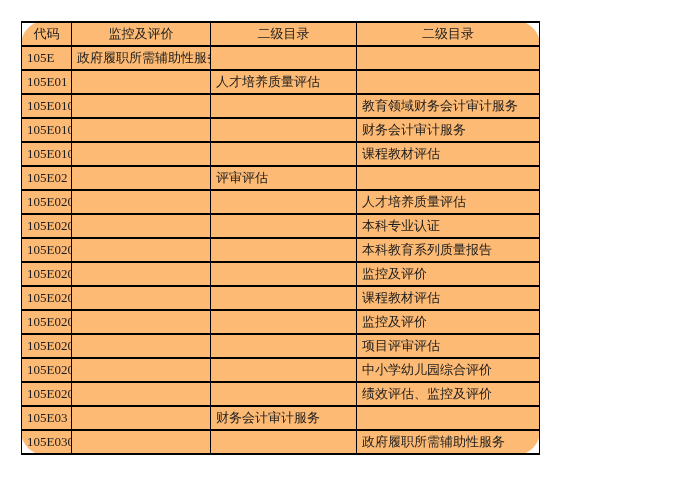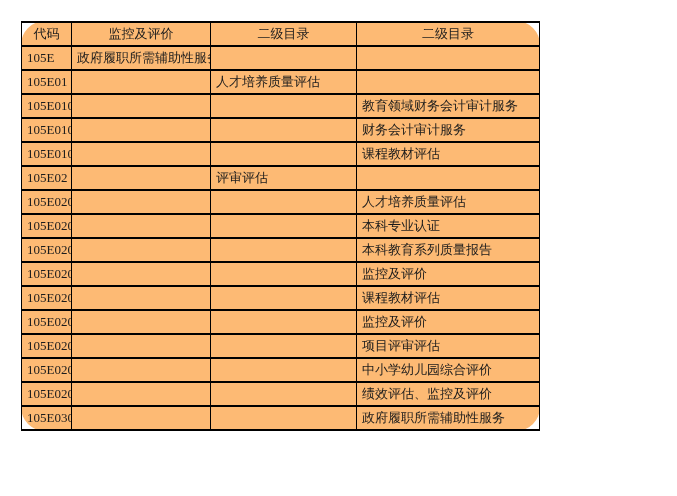--- a/index.html
+++ b/index.html
@@ -156,20 +156,26 @@
           <td></td>
           <td>中小学幼儿园综合评价</td>
         </tr>
         <tr>
           <td>105E0209</td>
           <td></td>
           <td></td>
           <td>绩效评估、监控及评价</td>
         </tr>
         <tr>
+          <td>105E03</td>
+          <td></td>
+          <td>财务会计审计服务</td>
+          <td></td>
+        </tr>
+        <tr>
           <td>105E0301</td>
           <td></td>
           <td></td>
           <td>政府履职所需辅助性服务</td>
         </tr>
       </tbody>
   </table>
 </div>
 
 </body></html>

